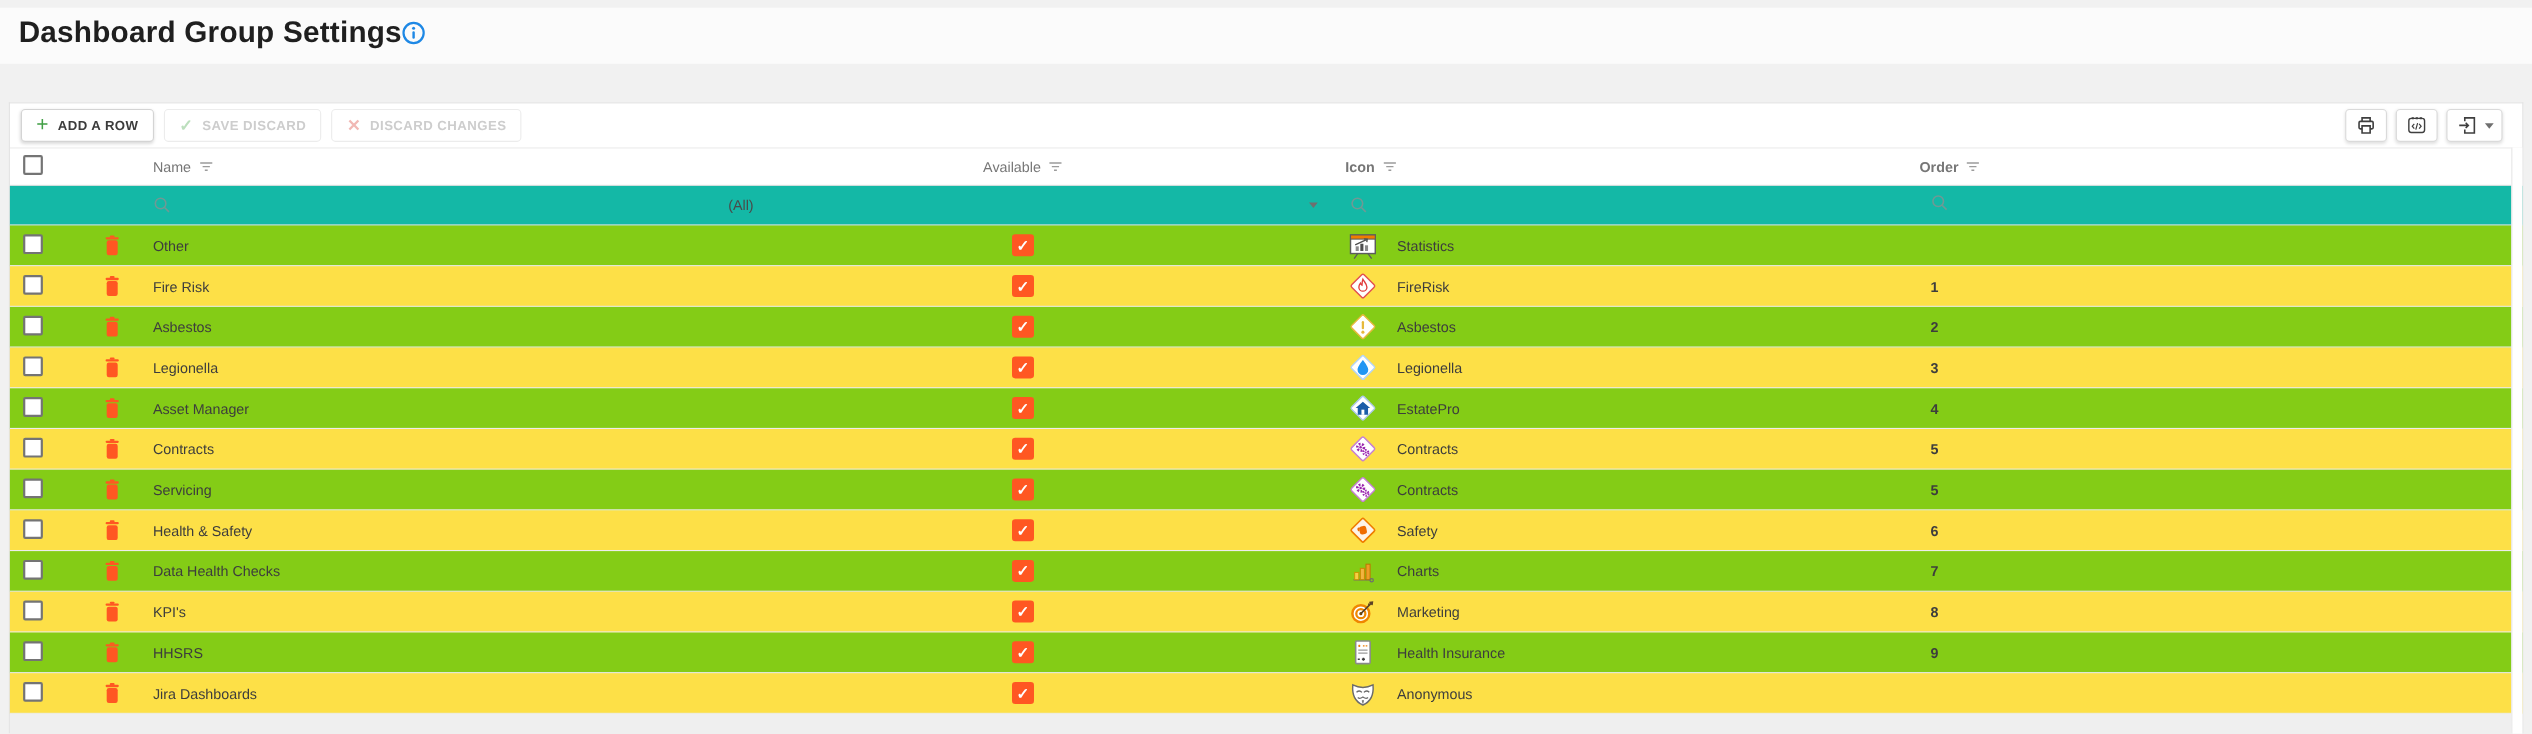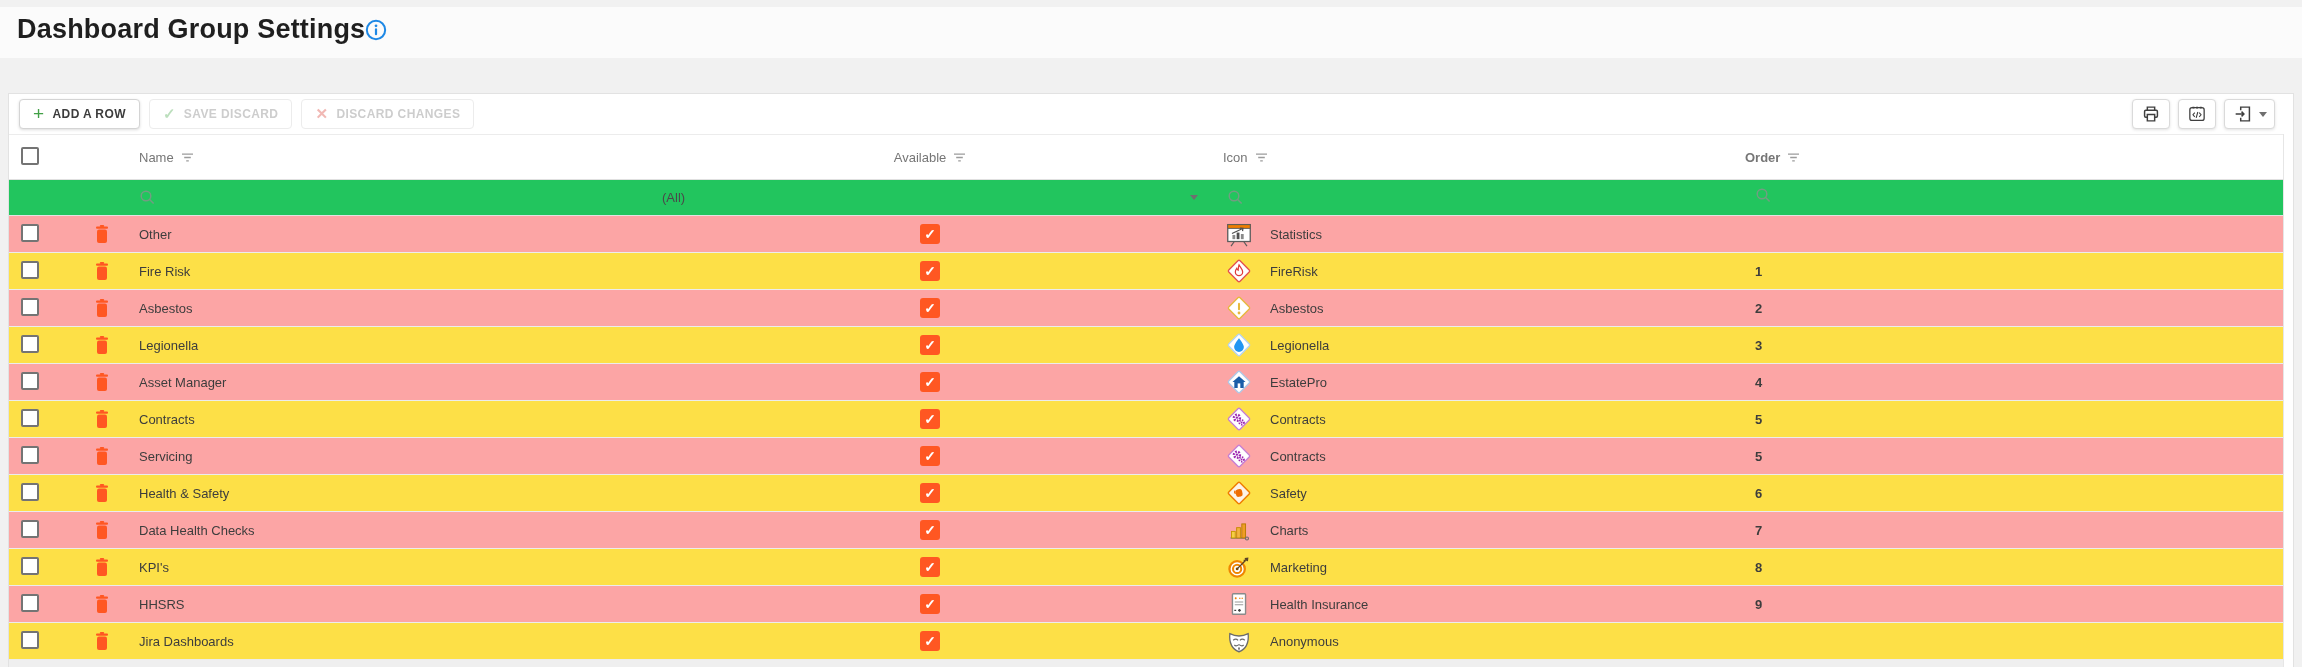--- a/index.html
+++ b/index.html
@@ -28,41 +28,41 @@
   .btn.disabled .check { color:#bcdfbd; font-size:15px; }
   .btn.disabled .cross { color:#f1b8b4; font-size:15px; }
   .toolbar-right { display:flex; align-items:center; gap:8px; }
   .icon-btn { display:inline-flex; align-items:center; justify-content:center; gap:5px;
     height:30px; min-width:38px; padding:0 7px; background:#fff; border:1px solid #dadada;
     border-radius:4px; box-shadow:0 1px 3px rgba(0,0,0,.12); cursor:pointer; }
   .caret { width:0; height:0; border-left:4px solid transparent; border-right:4px solid transparent;
     border-top:5px solid #6f6f6f; }
 
   
-  .hdr-row { height:46px; display:flex; align-items:center; border-top:1px solid #ececec;
+  .hdr-row { height:35px; display:flex; align-items:center; border-top:1px solid #ececec;
     border-bottom:1px solid #e0e0e0; color:#767676; font-size:13px; }
-  .filter-row { height:36px; display:flex; align-items:center; background:#22c55e;
+  .filter-row { height:36px; display:flex; align-items:center; background:#14b8a6;
     border-bottom:1px solid #e3e3e3; }
   .grid-row { height:37px; display:flex; align-items:center; border-bottom:1px solid #ececec;
-    font-size:13px; color:#3d3d3d; background:#fca5a5; }
+    font-size:13px; color:#3d3d3d; background:#84cc16; }
   .grid-row.alt { background:#fde047; }
   .bottom-filler { height:21px; background:#efefef; }
 
   .c-select { width:55px; padding-left:12px; }
   .c-delete { width:75px; display:flex; justify-content:center; }
   .c-name   { width:506px; }
   .c-available { width:570px; display:flex; justify-content:center; }
   .c-icon   { width:530px; display:flex; align-items:center; padding-left:8px; gap:15px; }
   .c-order  { flex:1; padding-left:10px;font-weight:bold; }
 
   .hdr-cell { display:flex; align-items:center; gap:7px; cursor:pointer; }
   .hdr-row .c-name, .hdr-row .c-icon, .hdr-row .c-order { padding-left:0; }
   .hdr-row .c-name { padding-left:0; }
   .hdr-row .c-name .hdr-cell { margin-left:0; }
-  .hdr-row .c-icon { padding-left:8px; }
+  .hdr-row .c-icon { padding-left:8px;font-weight:bold; }
 
   .funnel { display:inline-block; }
 
   .search { opacity:.75; }
   .filter-row .c-name { display:flex; align-items:center; }
   .filter-available { width:100%; margin:0 0; display:flex; align-items:center;
     justify-content:space-between; padding:0 17px; color:#4a4a4a; font-size:13px; cursor:pointer; }
   .filter-row .c-icon { gap:0; padding-left:12px; }
 
   .cb { width:18px; height:18px; border:2px solid #747474; border-radius:2px;

